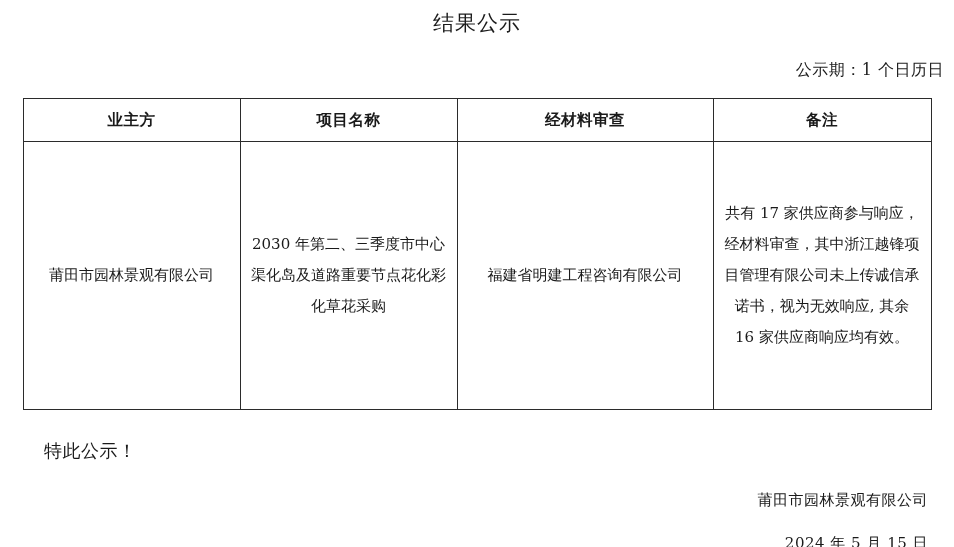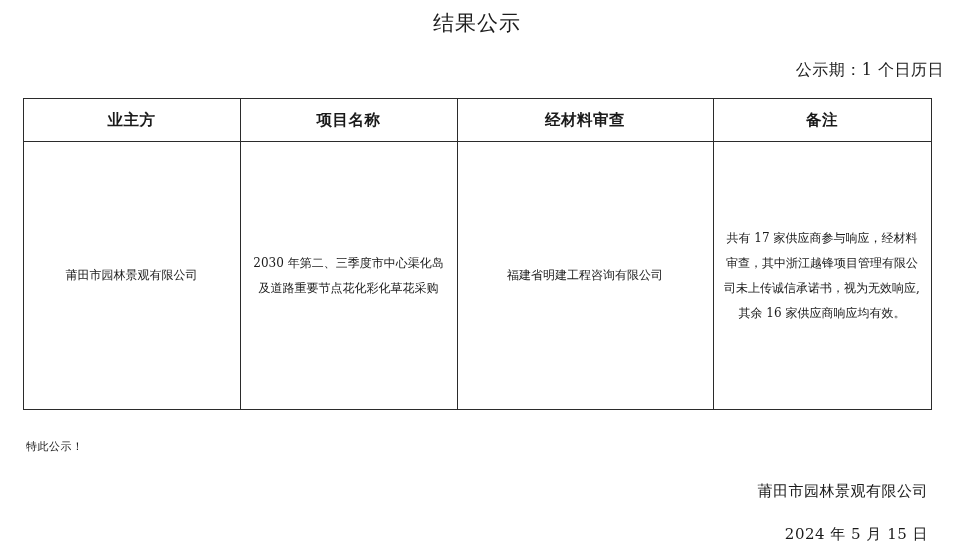--- a/index.html
+++ b/index.html
@@ -54,22 +54,22 @@
     color: #1a1a1a;
   }
   table.result-table thead th {
     height: 42px;
     font-size: 15.5px;
     font-weight: bold;
     letter-spacing: 0.5px;
   }
   table.result-table tbody td {
     height: 255px;
-    font-size: 12px;
-    line-height: 25px;
+    font-size: 15px;
+    line-height: 31px;
     padding: 6px 10px;
   }
   .col-owner { width: 217px; }
   .col-project { width: 217px; }
   .col-winner { width: 256px; }
   .col-remark { width: 218px; }
 
   .cell-owner {
     font-size: 15px;
   }
@@ -81,22 +81,22 @@
   .cell-winner {
     font-size: 15px;
   }
   .cell-remark {
     font-size: 15px;
     line-height: 33px;
     padding: 0 12px;
   }
   .notice-line {
     margin-top: 29px;
-    padding-left: 26px;
-    font-size: 11px;
+    padding-left: 44px;
+    font-size: 18px;
     letter-spacing: 0.5px;
     color: #1a1a1a;
   }
   .signature {
     text-align: right;
     padding-right: 26px;
     margin-top: 28px;
     font-size: 15px;
     letter-spacing: 0.5px;
     color: #1a1a1a;

